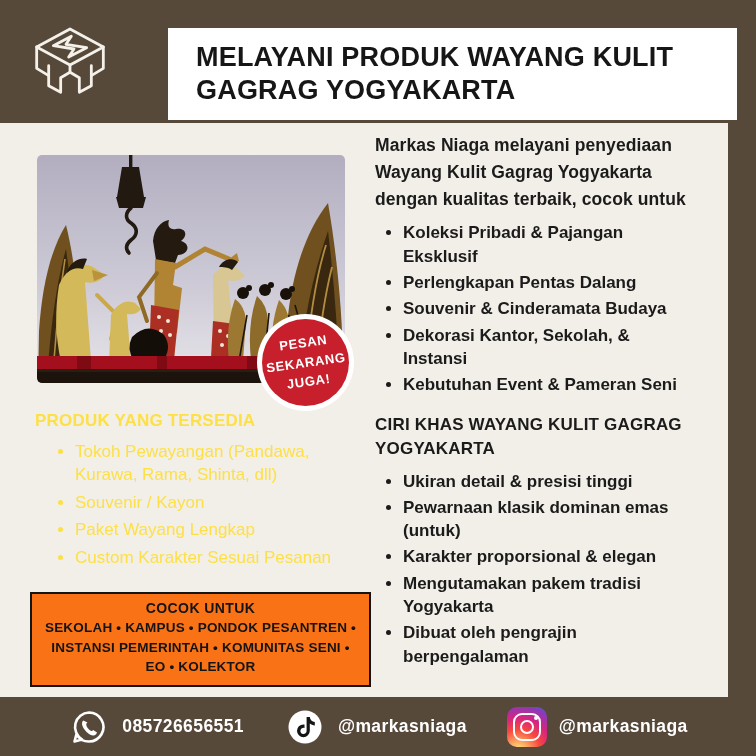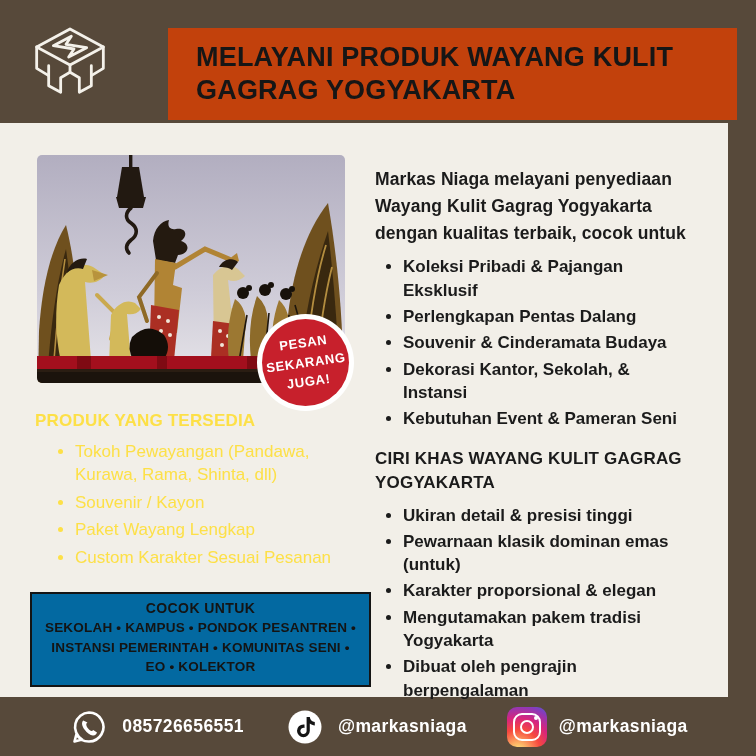--- a/index.html
+++ b/index.html
@@ -6,21 +6,21 @@
   html,body { background:#57493A; }
   body { font-family:"Liberation Sans", sans-serif; }
   .stage{
     position:relative; width:756px; height:756px; overflow:hidden;
     background:#57493A; margin:0 auto;
   }
   
   .logo{ position:absolute; left:30px; top:13px; width:80px; height:96px; }
   .title-box{
     position:absolute; left:168px; top:28px; width:569px; height:92px;
-    background:#c2410c; display:flex; align-items:center;
+    background:#ffffff; display:flex; align-items:center;
     padding:0 20px 0 28px;
   }
   .title-box h1{
     font-size:27px; line-height:1.23; font-weight:800; color:#161616;
     letter-spacing:.2px;
   }
   
   .card{
     position:absolute; left:0; top:123px; width:728px; height:574px;
     background:#F2EFE8;
@@ -45,27 +45,27 @@
     font-weight:800; font-size:13px; line-height:1.5; letter-spacing:.7px;
   }
   
   .produk{ position:absolute; left:35px; top:411px; width:310px; color:#fde047; }
   .produk h2{ font-size:17px; font-weight:800; letter-spacing:.2px; }
   .produk ul{ margin:9px 0 0 0; padding-left:40px; width:300px; }
   .produk li{ font-size:17px; font-weight:500; line-height:1.38; margin-bottom:4px; }
   
   .cocok{
     position:absolute; left:30px; top:592px; width:341px; min-height:58px;
-    background:#0369a1; border:2px solid #141414; text-align:center;
+    background:#f97316; border:2px solid #141414; text-align:center;
     padding:6px 8px 8px; color:#141414;
   }
   .cocok h3{ font-size:14px; font-weight:800; letter-spacing:.4px; margin-bottom:2px; }
   .cocok p{ font-size:13.5px; font-weight:700; line-height:1.45; letter-spacing:.2px; }
   
-  .right-col{ position:absolute; left:375px; top:166px; width:340px; color:#1B1B1B; }
+  .right-col{ position:absolute; left:375px; top:132px; width:340px; color:#1B1B1B; }
   .right-col .intro{ font-size:17.5px; font-weight:700; line-height:1.55; letter-spacing:.1px; }
   .right-col ul{ margin:8px 0 0 0; padding-left:28px; width:322px; }
   .right-col li{ font-size:17px; font-weight:700; line-height:1.37; margin-bottom:3px; }
   .ciri-heading{ margin-top:17px; font-size:17px; font-weight:800; line-height:1.42; letter-spacing:.2px; width:320px; }
   
   .contact-bar{
     position:absolute; left:0; top:697px; width:756px; height:59px;
     display:flex; align-items:center; justify-content:center; gap:40px;
   }
   .contact-item{ display:flex; align-items:center; gap:12px; }

